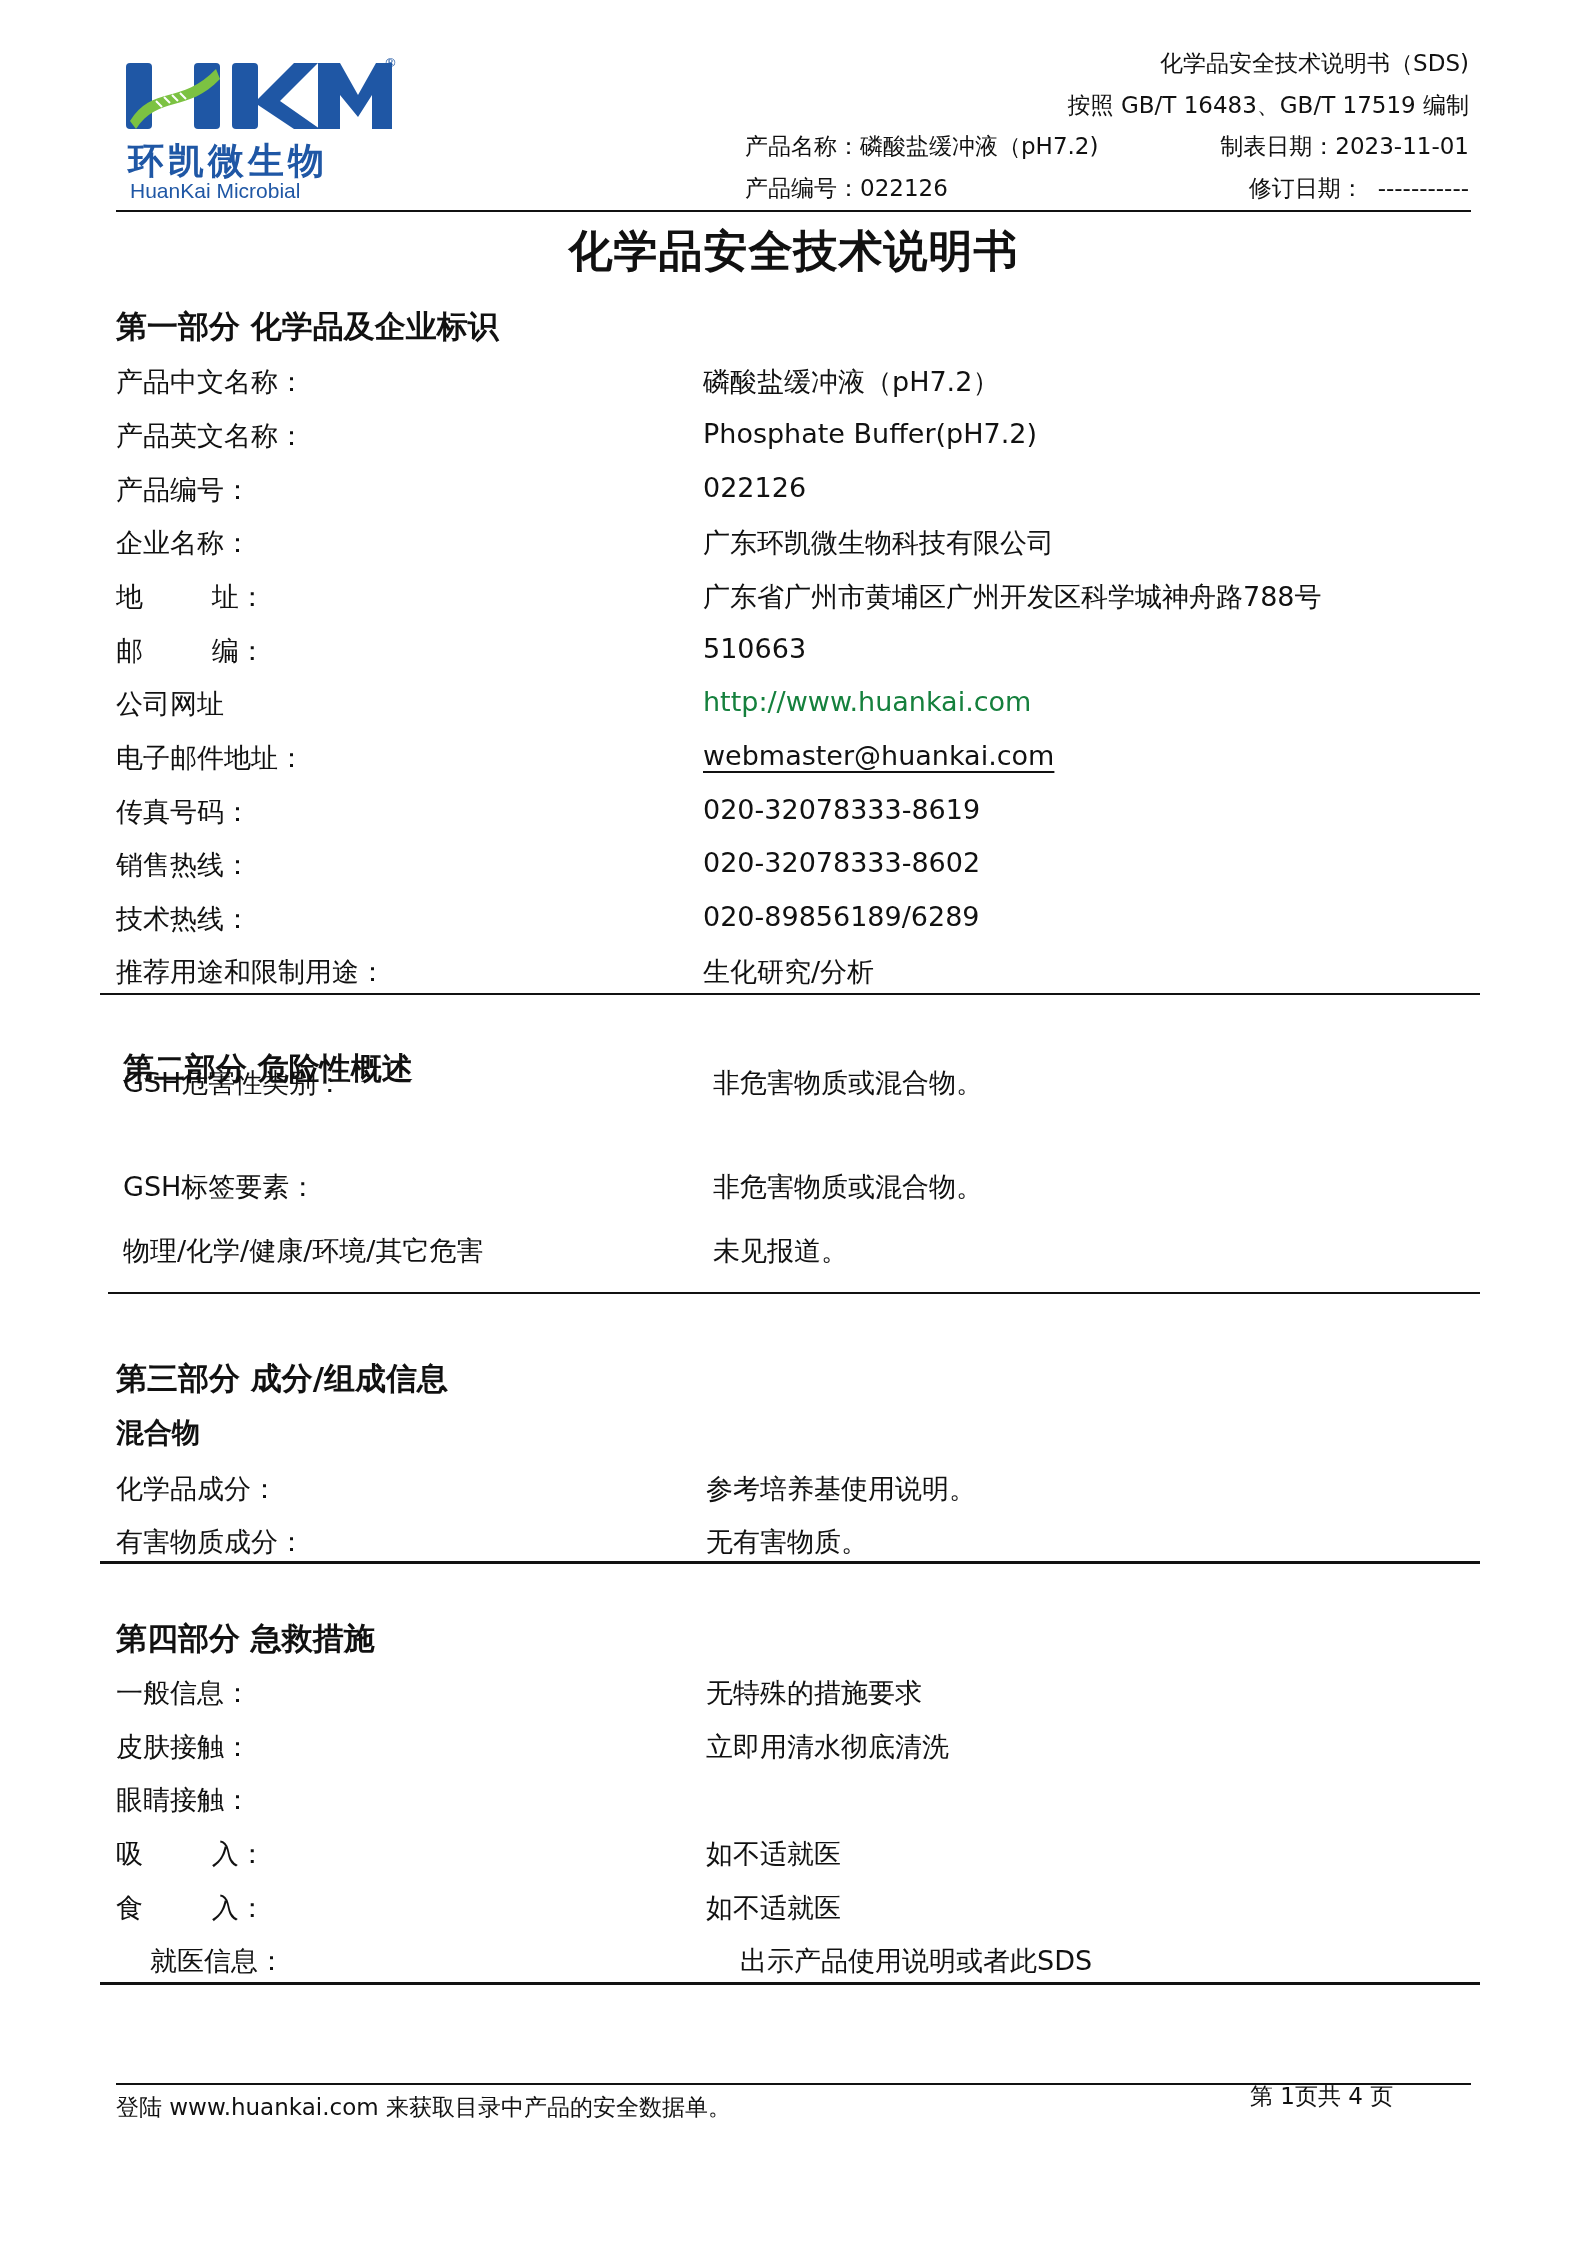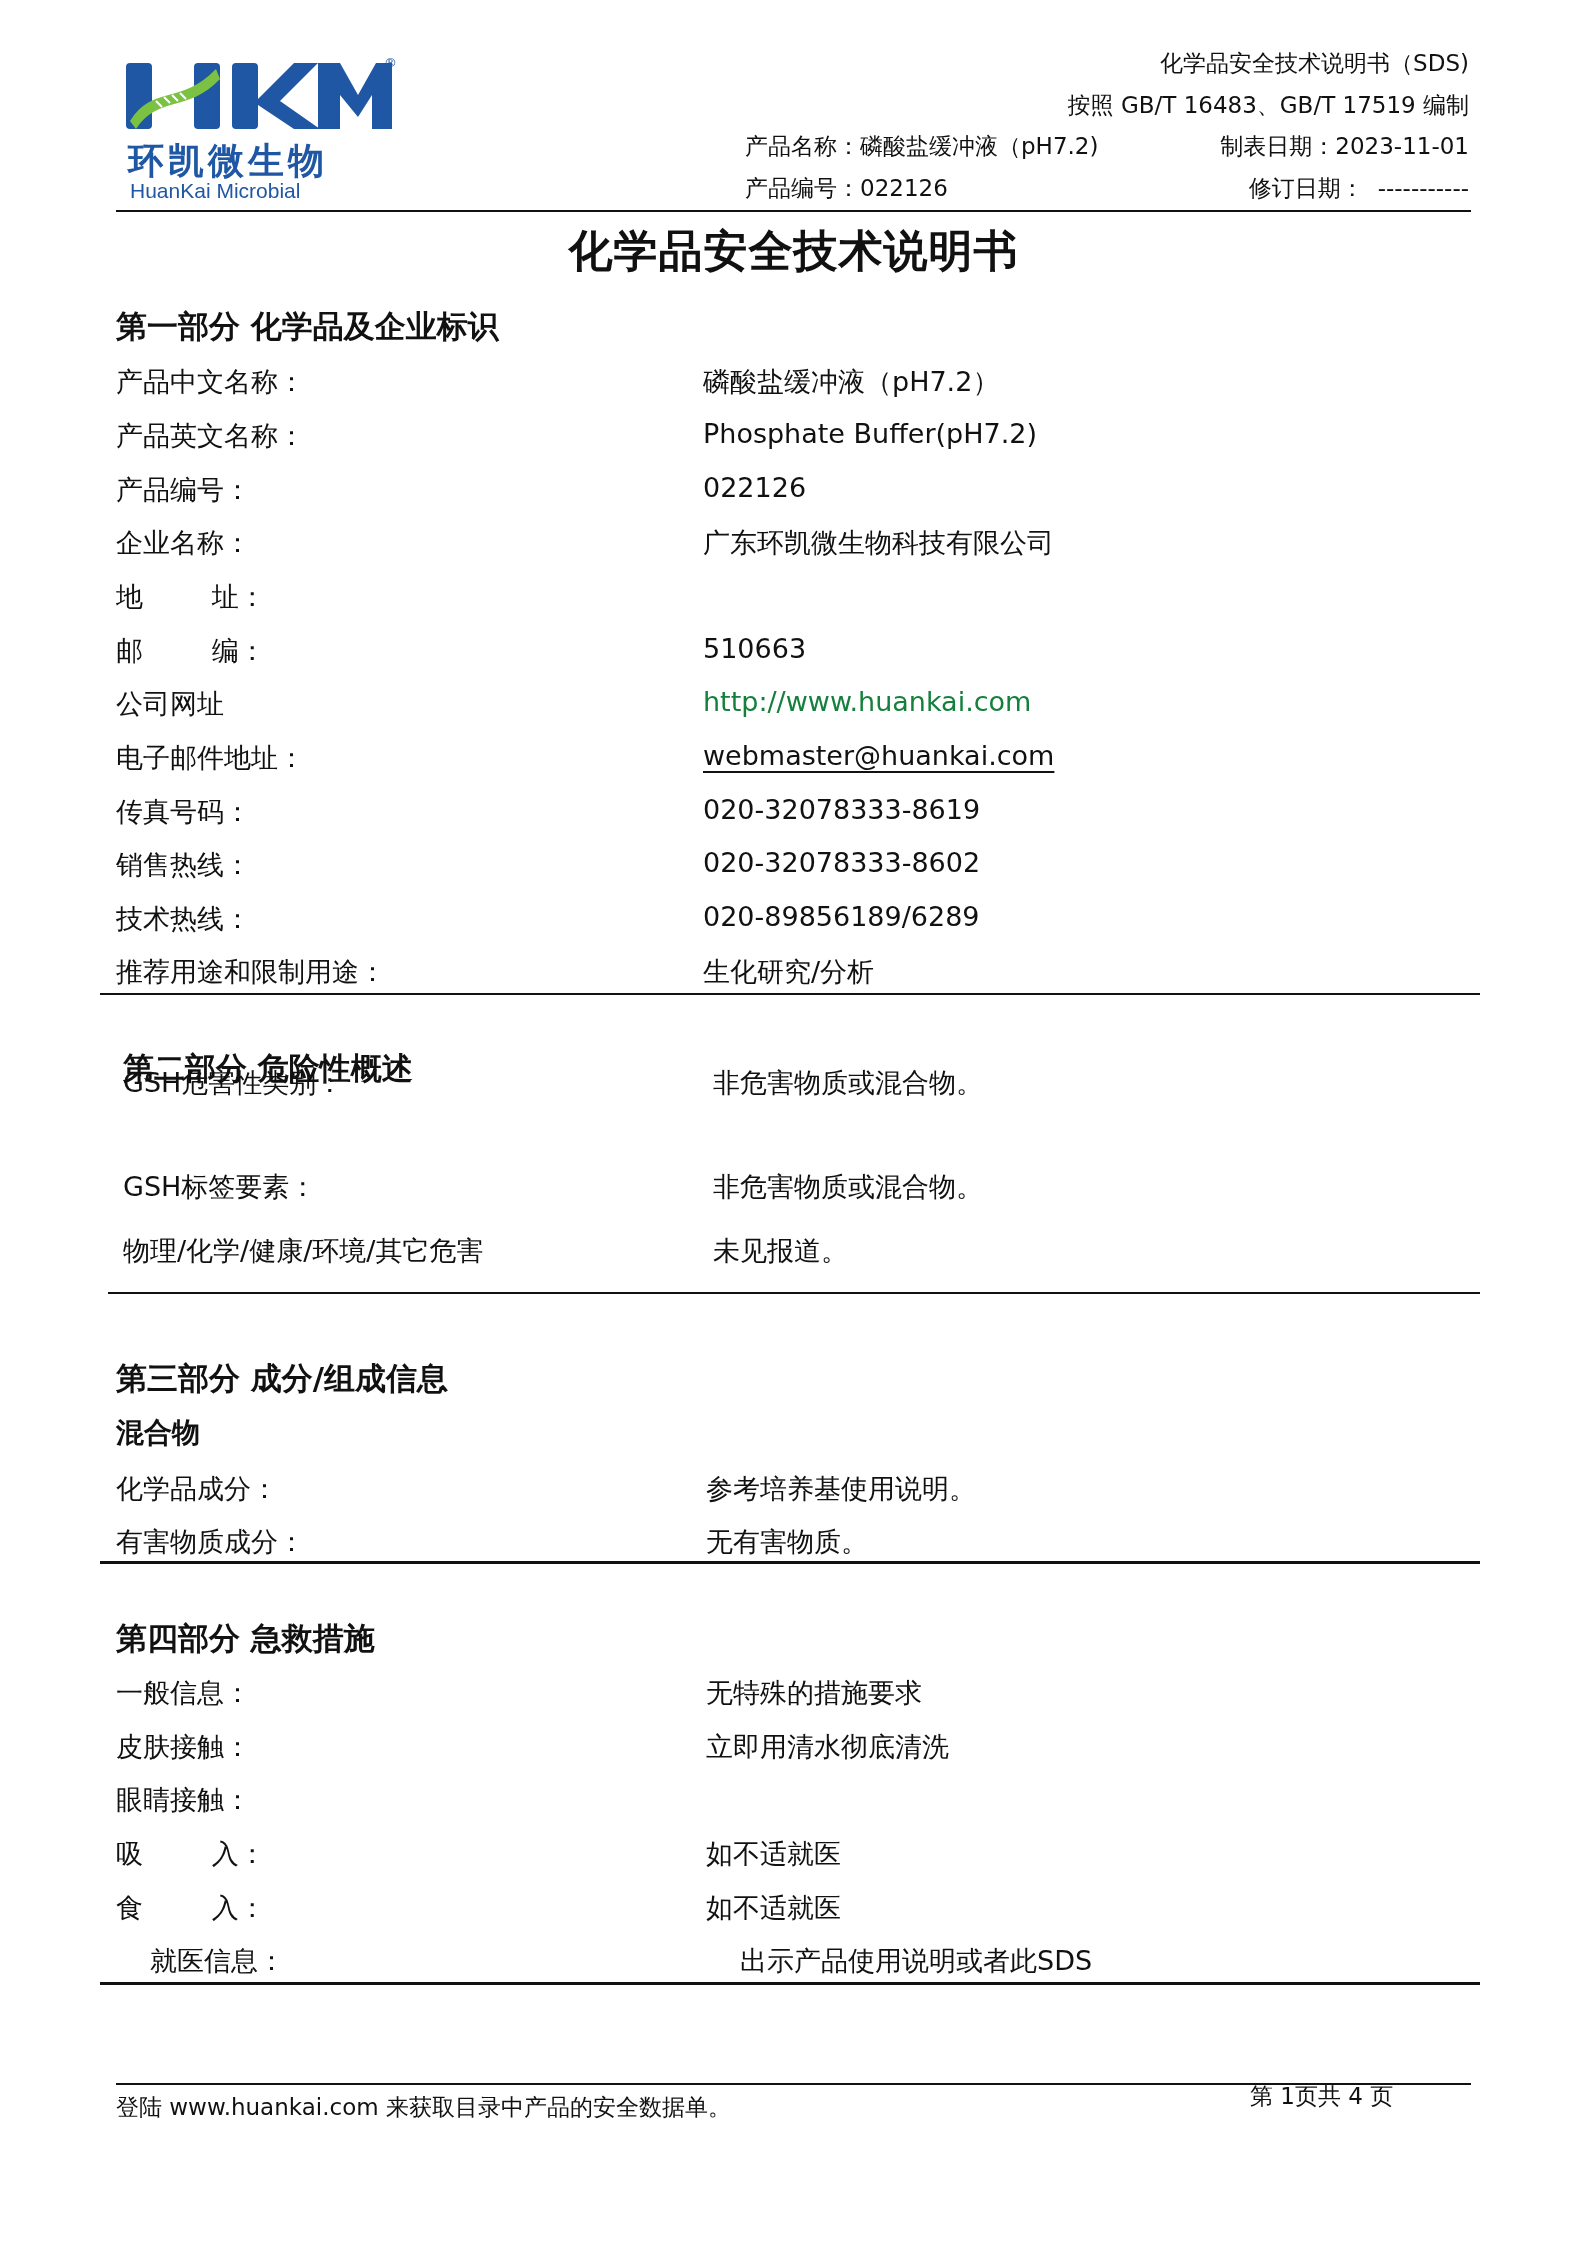--- a/index.html
+++ b/index.html
@@ -76,20 +76,21 @@
   <div class="row" style="top:472px;">
       <span class="lbl" style="left:116px">产品编号：</span>
       <span class="val" style="left:703px">022126</span>
     </div>
   <div class="row" style="top:525px;">
       <span class="lbl" style="left:116px">企业名称：</span>
       <span class="val" style="left:703px">广东环凯微生物科技有限公司</span>
     </div>
   <div class="row" style="top:579px;">
       <span class="lbl" style="left:116px; white-space:pre">地        址：</span>
+      <span class="val" style="left:703px">广东省广州市黄埔区广州开发区科学城神舟路788号</span>
     </div>
   <div class="row" style="top:633px;">
       <span class="lbl" style="left:116px; white-space:pre">邮        编：</span>
       <span class="val" style="left:703px">510663</span>
     </div>
   <div class="row" style="top:686px;">
       <span class="lbl" style="left:116px">公司网址</span>
       <a class="val" style="left:703px; color:#15803d; text-decoration:none">http://www.huankai.com</a>
     </div>
   <div class="row" style="top:740px;">

